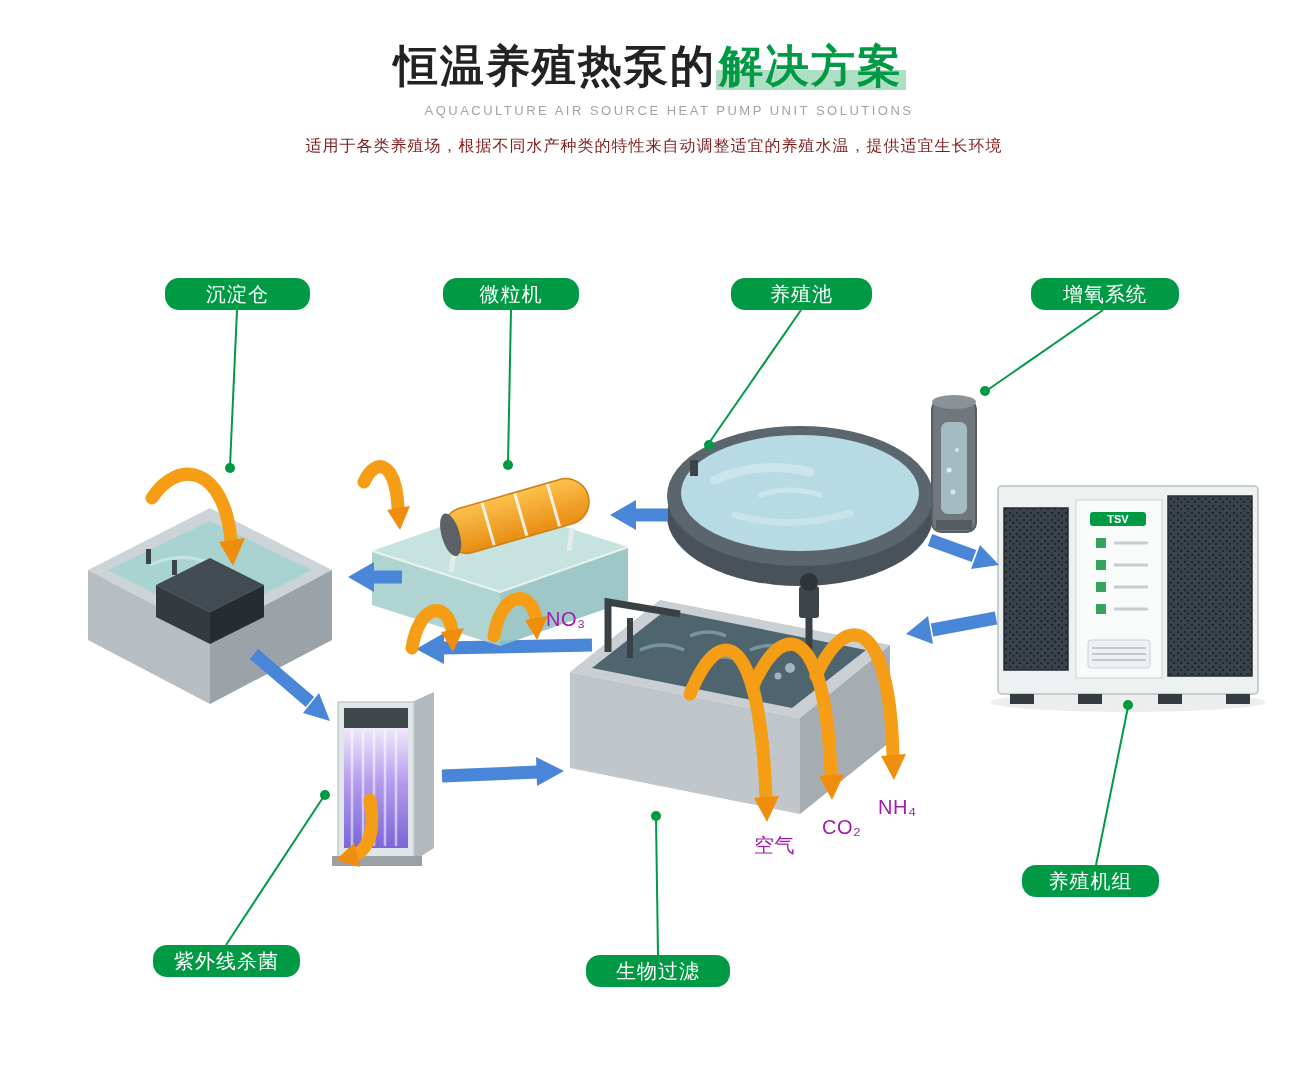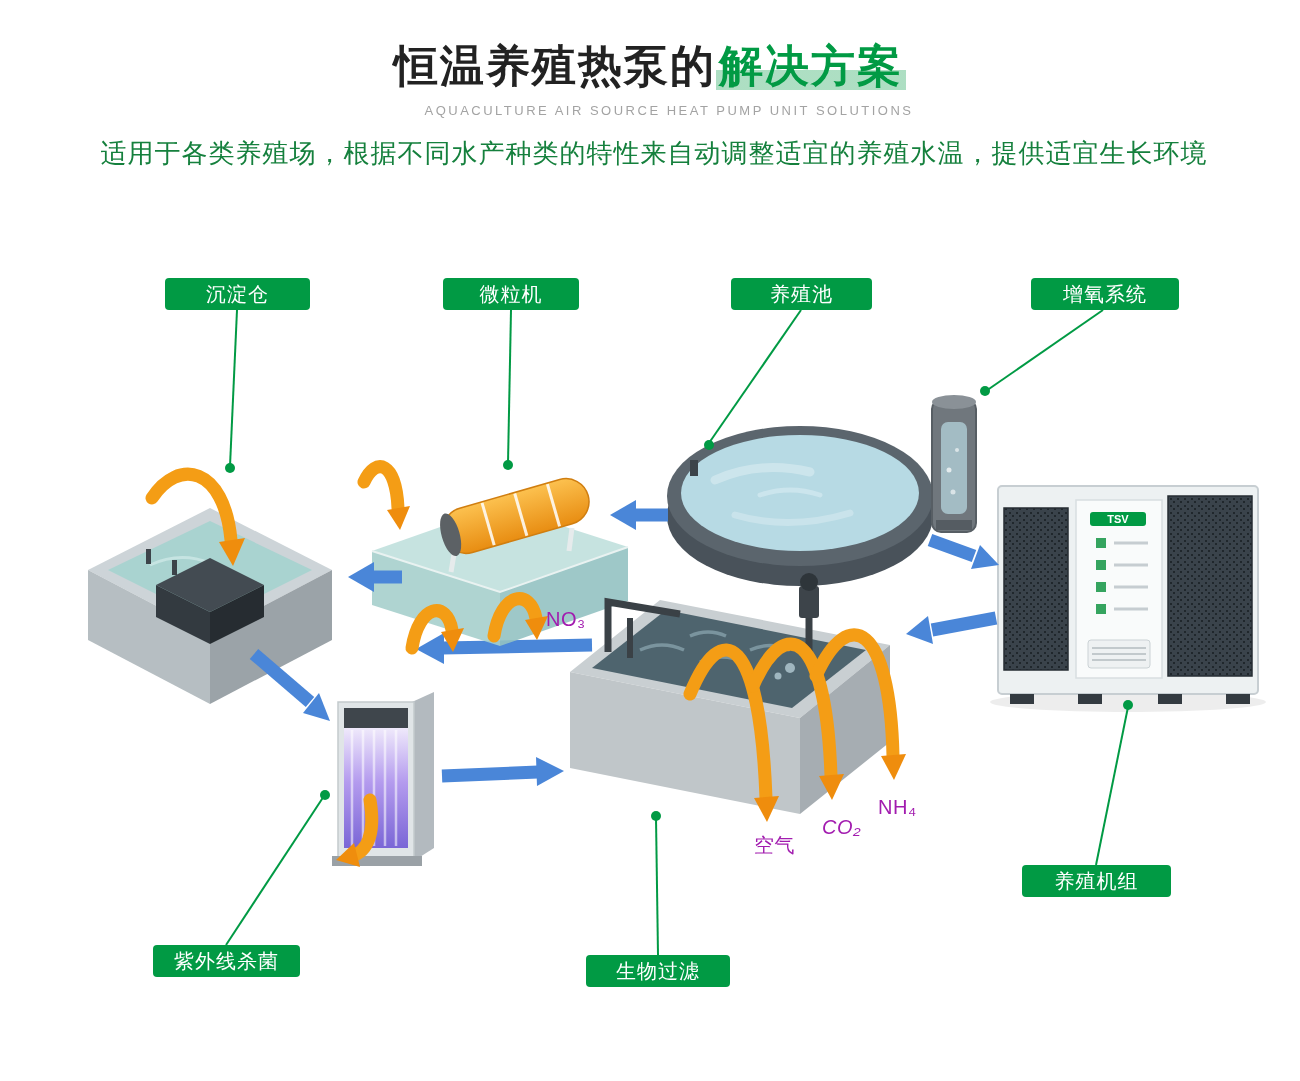--- a/index.html
+++ b/index.html
@@ -14,31 +14,31 @@
     overflow: hidden;
   }
   .header { position: absolute; top: 12px; left: 0; width: 100%; text-align: center; padding-top: 28px; }
   .title { font-size: 44px; font-weight: bold; color: #222222; line-height: 1.2; letter-spacing: 2px; }
   .title .accent {
     color: #019a44;
     background: linear-gradient(to top, rgba(1,154,68,0.32) 40%, rgba(0,0,0,0) 40%);
     padding: 0 3px;
   }
   .subtitle { margin-top: 10px; font-size: 13px; color: #a3a3a3; letter-spacing: 2.5px; margin-left: 38px; }
-  .description { margin-top: 18px; font-size: 26px; color: #15803d; letter-spacing: 1px; margin-left: 8px; }
+  .description { margin-top: 18px; font-size: 16px; color: #7f1d1d; letter-spacing: 1px; margin-left: 8px; }
   .art { position: absolute; top: 0; left: 0; width: 1300px; height: 1081px; }
   .pill {
     position: absolute;
     height: 32px;
     line-height: 32px;
     background: #019a44;
     color: #ffffff;
     font-size: 20px;
     text-align: center;
-    border-radius: 4px;
+    border-radius: 14px;
     letter-spacing: 1px;
     z-index: 5;
   }
   .chem {
     position: absolute;
     font-size: 20px;
     color: #a21caf;
     z-index: 4;
     letter-spacing: 0.5px;
   }
@@ -236,22 +236,22 @@
       <circle cx="1128" cy="705" r="5"></circle>
       <circle cx="325" cy="795" r="5"></circle>
       <circle cx="656" cy="816" r="5"></circle>
     </g>
   </svg>
 
   <div class="pill" style="left:165px; top:278px; width:145px;">沉淀仓</div>
   <div class="pill" style="left:443px; top:278px; width:136px;">微粒机</div>
   <div class="pill" style="left:731px; top:278px; width:141px;">养殖池</div>
   <div class="pill" style="left:1031px; top:278px; width:148px;">增氧系统</div>
-  <div class="pill" style="left:1022px; top:865px; width:149px;">养殖机组</div>
+  <div class="pill" style="left:1022px; top:865px; width:137px;">养殖机组</div>
   <div class="pill" style="left:153px; top:945px; width:147px;">紫外线杀菌</div>
   <div class="pill" style="left:586px; top:955px; width:144px;">生物过滤</div>
 
   <div class="chem" style="left:546px; top:608px;">NO₃</div>
   <div class="chem" style="left:754px; top:832px;text-align:right;">空气</div>
-  <div class="chem" style="left:822px; top:816px;font-style:italic;">CO₂</div>
+  <div class="chem" style="left:822px; top:816px;">CO₂</div>
   <div class="chem" style="left:878px; top:796px;">NH₄</div>
 
 </div>
 
 </body></html>

